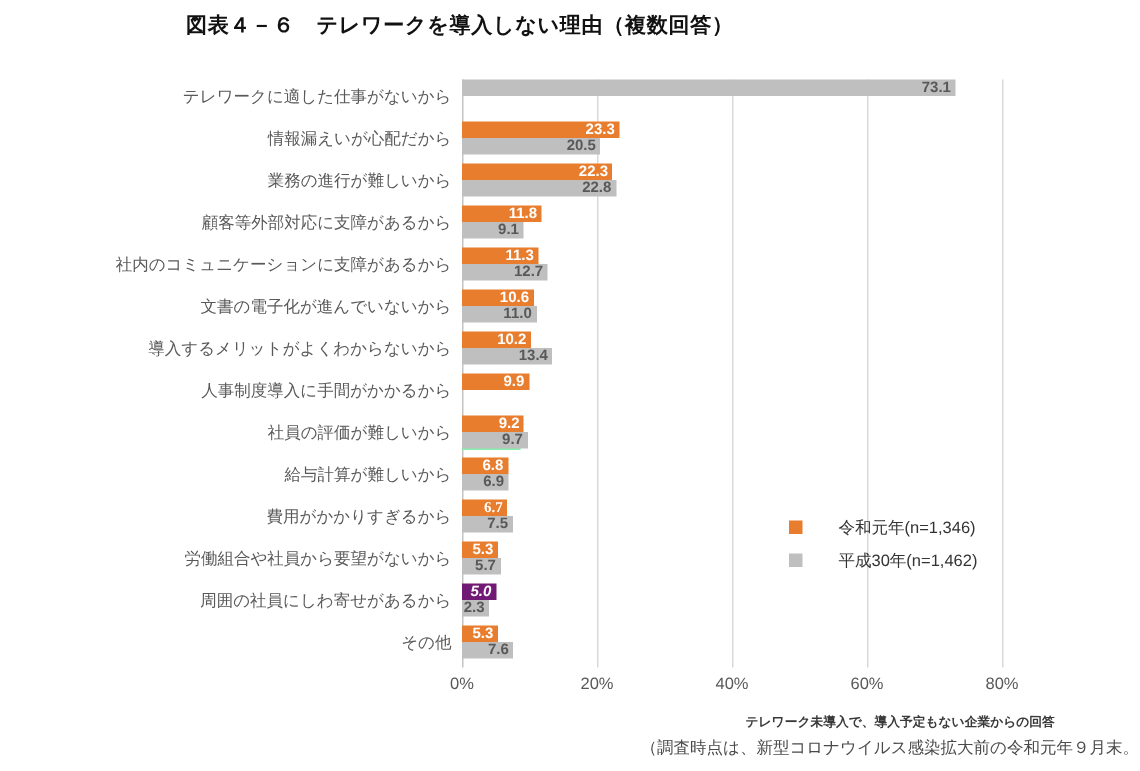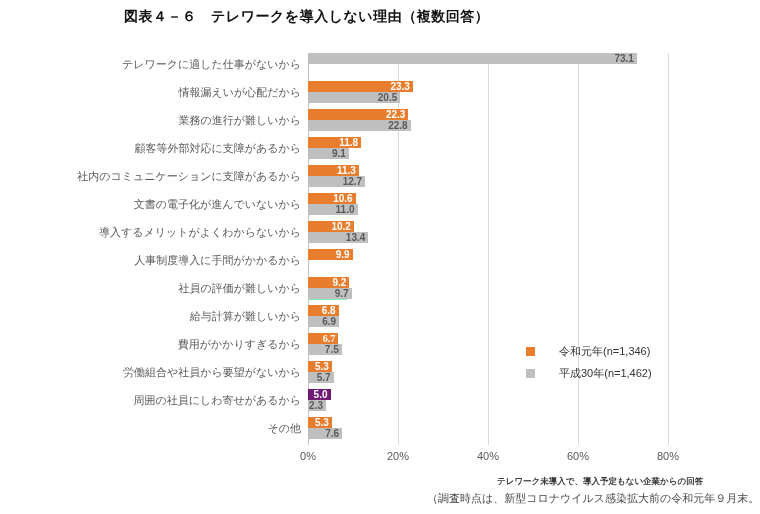--- a/index.html
+++ b/index.html
@@ -169,21 +169,21 @@
         </div>
         <div class="group">
           <div class="bar s0" style="background: rgb(232, 125, 45); width: 6.625%;">
             <span class="val">5.3</span>
           </div>
           <div class="bar s1" style="background: rgb(191, 191, 191); width: 7.125%;">
             <span class="val">5.7</span>
           </div>
         </div>
         <div class="group">
-          <div class="bar s0" style="background: #701a75; width: 6.25%;">
+          <div class="bar s0" style="background: #701a75; width: 6.25%; font-style: italic;">
             <span class="val">5.0</span>
           </div>
           <div class="bar s1" style="background: rgb(191, 191, 191); width: 5%;">
             <span class="val">2.3</span>
           </div>
         </div>
         <div class="group">
           <div class="bar s0" style="background: rgb(232, 125, 45); width: 6.625%;">
             <span class="val">5.3</span>
           </div>

